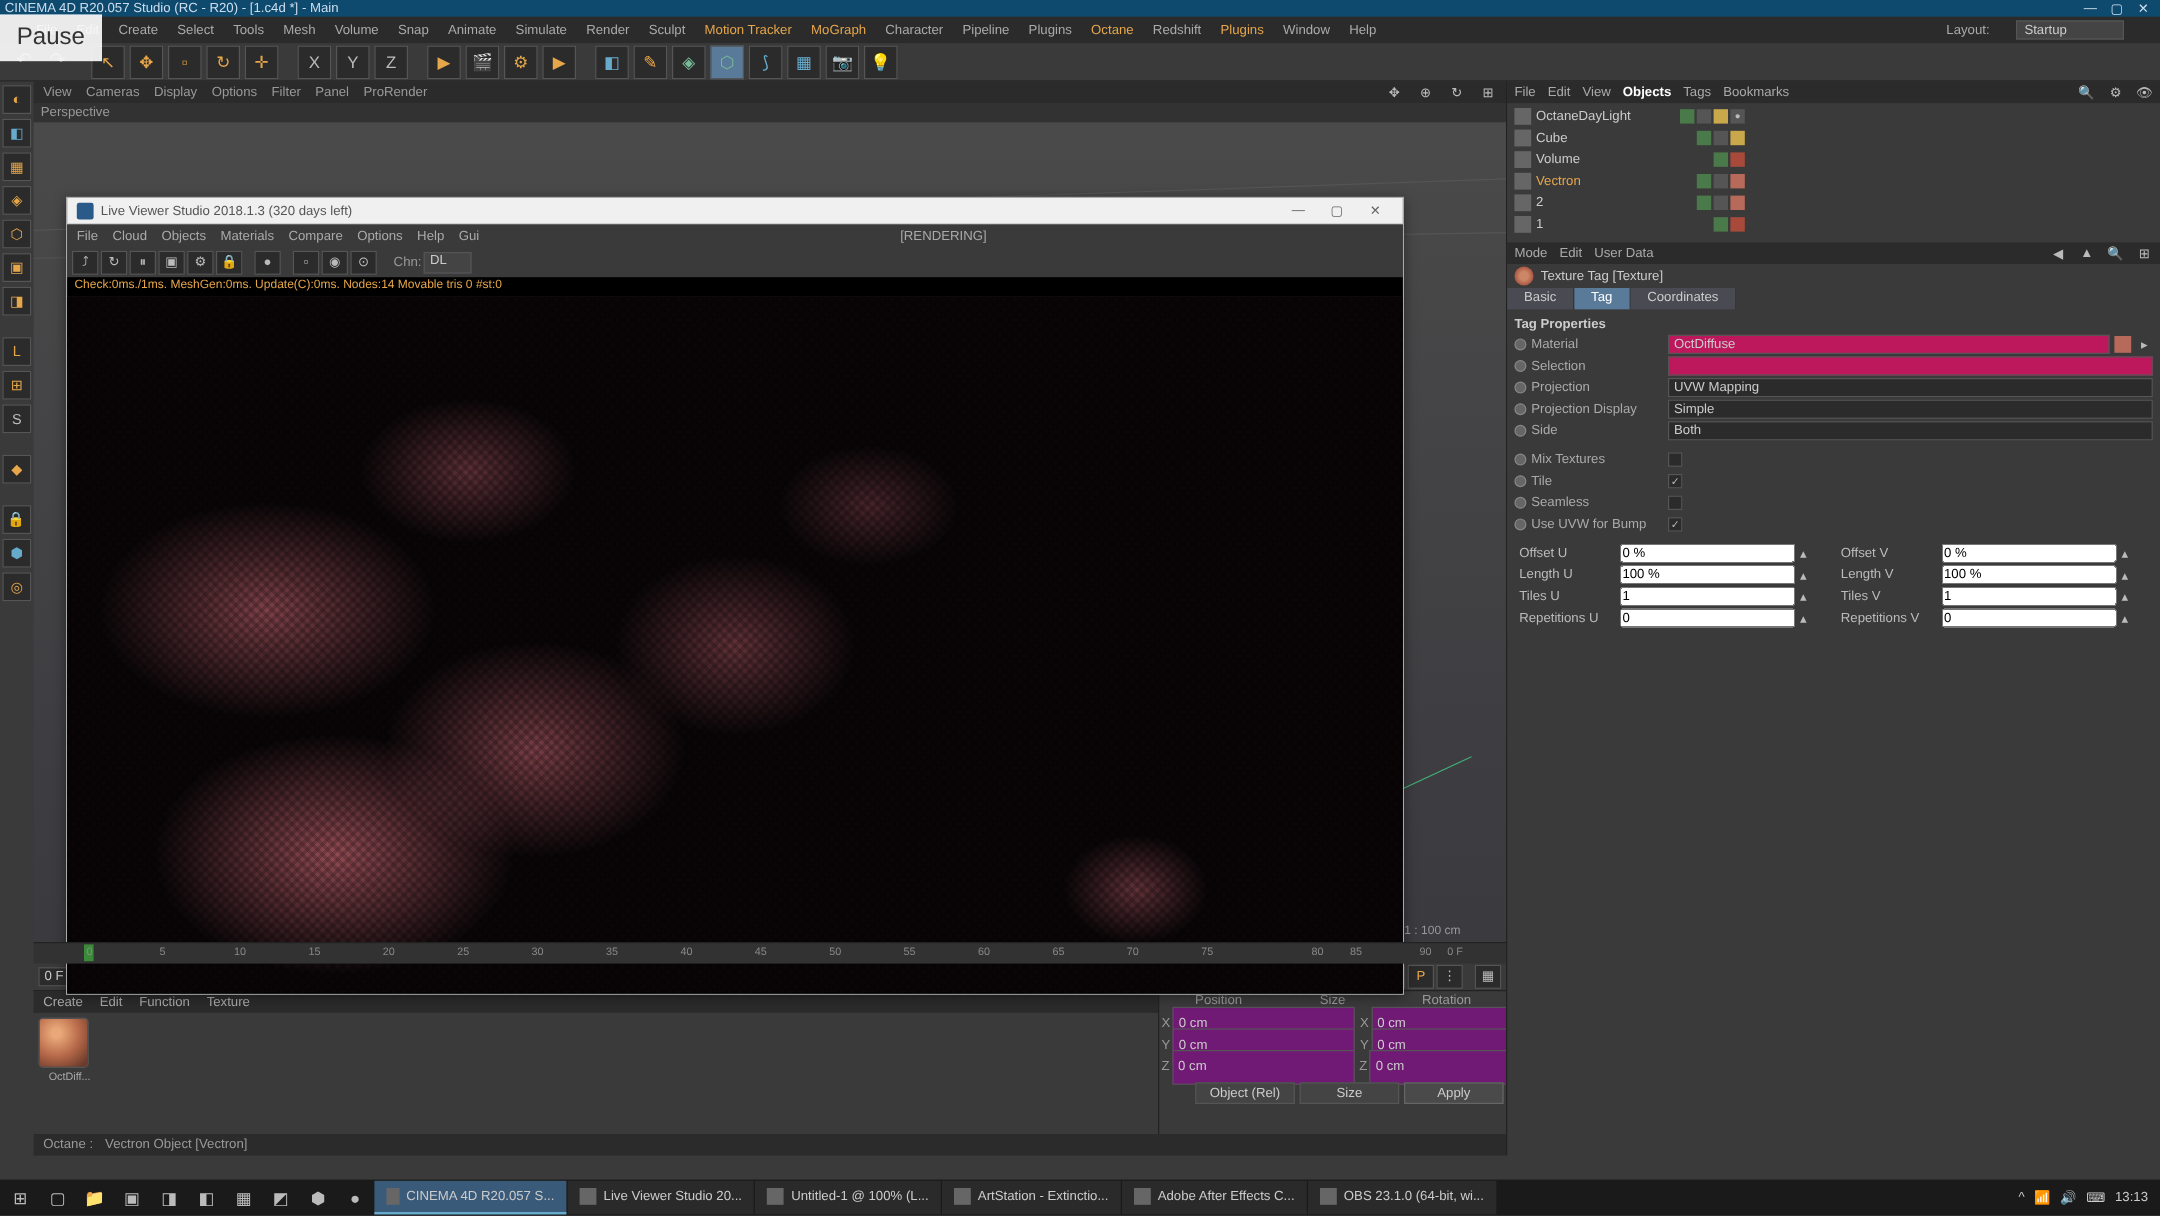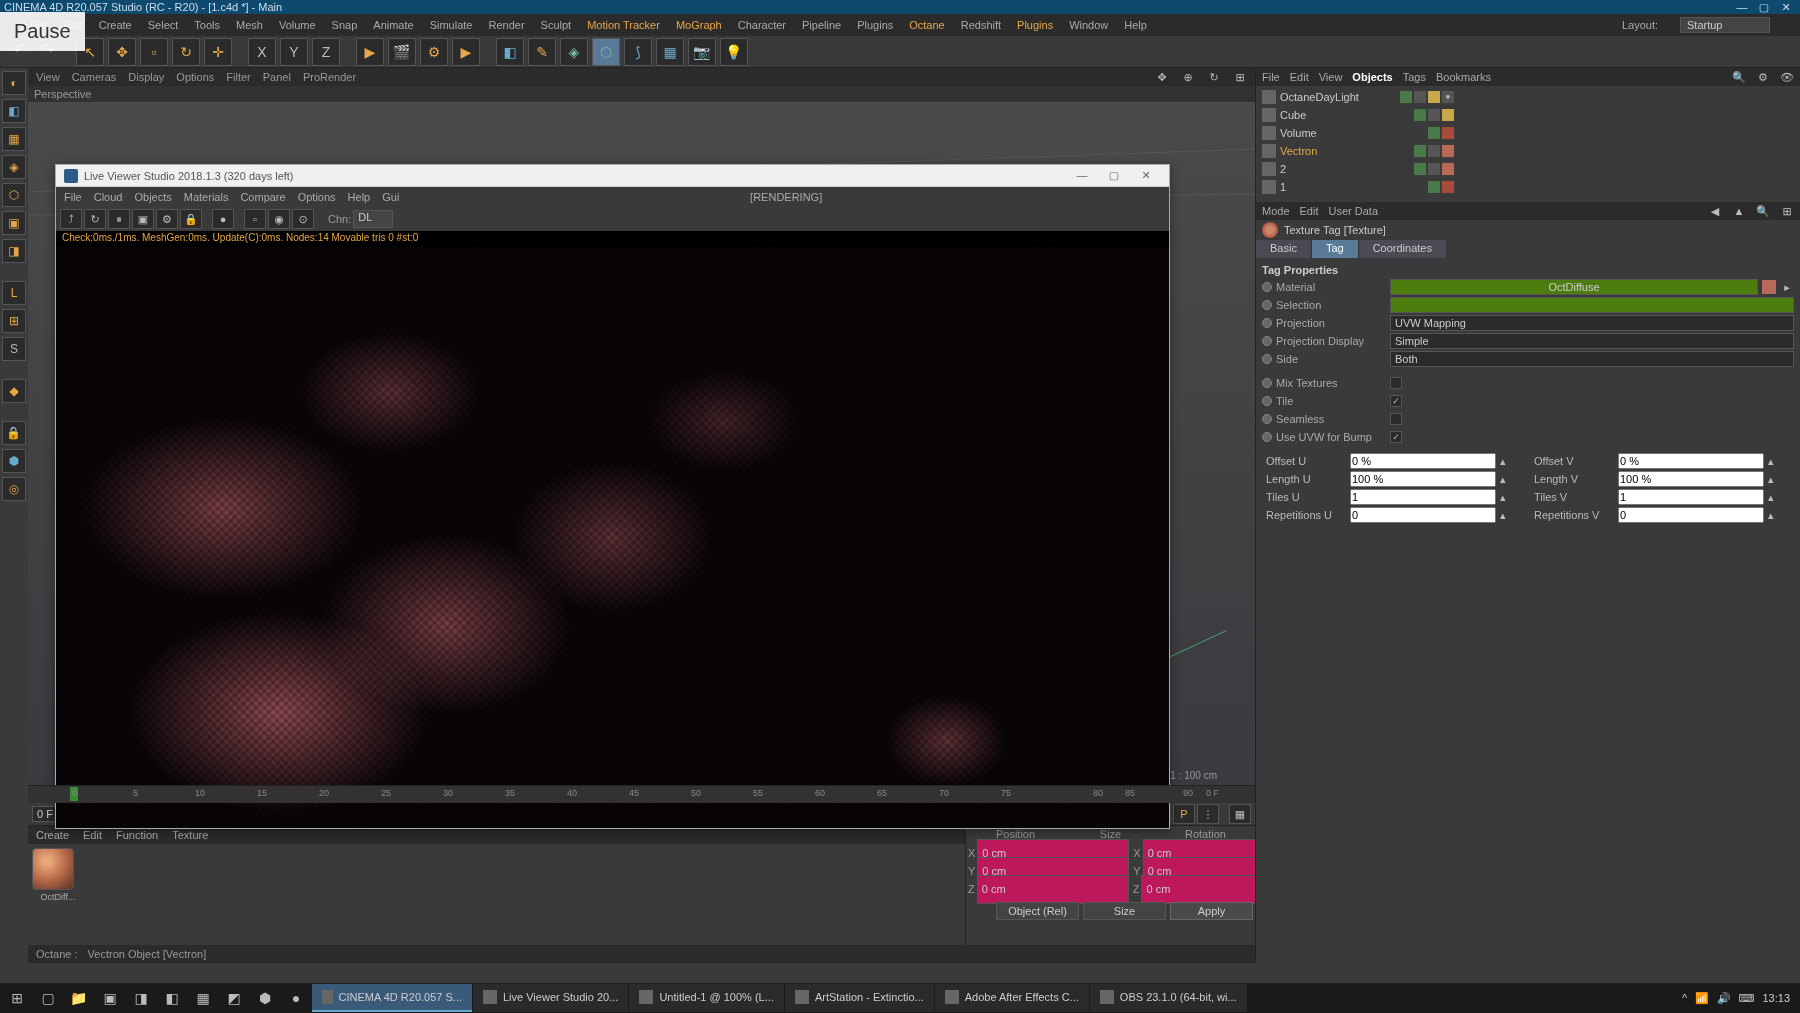--- a/index.html
+++ b/index.html
@@ -108,21 +108,21 @@
 
 .attr-tabs { height: 18px; display: flex; gap: 0; }
 .attr-tab { padding: 2px 14px; background: #4a4a52; color: #ccc; border-right: 1px solid #333; }
 .attr-tab.active { background: #5a7a9a; color: #fff; }
 
 .attr-section { background: #3a3a3a; padding: 4px 6px; }
 .attr-section .sec-title { font-weight: bold; color: #ccc; padding: 2px 0; }
 .attr-row { display: flex; align-items: center; height: 18px; gap: 4px; }
 .attr-row .bullet { width: 10px; height: 10px; border-radius: 50%; background: #666; border: 1px solid #888; }
 .attr-row .albl { width: 110px; color: #aaa; }
-.attr-row .ainput { flex: 1; background: #4d7c0f; border: 1px solid #555; color: #ccc; padding: 1px 4px; height: 16px; text-align: center; }
+.attr-row .ainput { flex: 1; background: #be185d; border: 1px solid #555; color: #ccc; padding: 1px 4px; height: 16px; }
 .attr-row .adropdown { flex: 1; background: #2b2b2b; border: 1px solid #555; color: #ccc; padding: 1px 4px; height: 16px; }
 .attr-row .acheck { width: 12px; height: 12px; background: #2b2b2b; border: 1px solid #555; text-align: center; line-height: 10px; font-size: 9px; }
 .attr-row2 { display: flex; align-items: center; height: 18px; gap: 4px; }
 .attr-half { display: flex; align-items: center; gap: 4px; flex: 1; }
 
 .timeline { height: 40px; background: #3a3a3a; display: flex; flex-direction: column; }
 .tl-ruler { height: 18px; background: #323232; position: relative; border-top: 1px solid #222; }
 .tl-ruler .tlmark { position: absolute; top: 2px; color: #888; font-size: 9px; }
 .tl-ruler .greenmark { position: absolute; left: 42px; top: 1px; width: 8px; height: 14px; background: #3a8a3a; }
 .tl-controls { height: 22px; display: flex; align-items: center; gap: 2px; padding: 0 4px; }
@@ -141,21 +141,21 @@
 .mat-content { flex: 1; padding: 4px; }
 .mat-item { width: 52px; text-align: center; }
 .mat-ball { width: 42px; height: 42px; background: radial-gradient(circle at 35% 30%, #e8a878 10%, #b86a4a 50%, #6a3a2a 90%); border-radius: 4px; border: 1px solid #555; }
 .mat-name { color: #aaa; font-size: 9px; margin-top: 2px; }
 
 .coords-panel { width: 290px; border-left: 1px solid #222; padding: 2px; }
 .coords-hdr { display: flex; height: 16px; }
 .coords-hdr div { flex: 1; text-align: center; color: #999; }
 .coords-row { display: flex; align-items: center; height: 18px; gap: 2px; }
 .coords-row .cl { width: 14px; color: #999; text-align: center; }
-.coords-row .cin { flex: 1; background: #be185d; border: 1px solid #555; color: #ccc; padding: 1px 4px; height: 29px; }
+.coords-row .cin { flex: 1; background: #701a75; border: 1px solid #555; color: #ccc; padding: 1px 4px; height: 29px; }
 .coords-row .csp { width: 8px; height: 16px; background: #444; }
 .coords-btns { display: flex; gap: 4px; margin-top: 4px; margin-left: 28px; }
 .coords-btns .cdd { flex: 1; background: #444; border: 1px solid #555; color: #ccc; padding: 2px 6px; text-align: center; }
 .coords-btns .capply { flex: 1; background: #4a4a4a; border: 1px solid #666; color: #ccc; padding: 2px 6px; text-align: center; }
 
 .statusbar { height: 18px; background: #2b2b2b; display: flex; align-items: center; padding: 0 8px; gap: 10px; color: #999; }
 
 .taskbar { position: absolute; bottom: 0; left: 0; right: 0; height: 30px; background: #1a1a1a; display: flex; align-items: center; padding: 0 2px; gap: 1px; }
 .taskbar .tbico { width: 30px; height: 28px; text-align: center; line-height: 28px; font-size: 14px; }
 .taskbar .tbitem { padding: 0 10px; height: 28px; display: flex; align-items: center; gap: 6px; color: #ccc; background: #2a2a2a; border-bottom: 2px solid transparent; max-width: 160px; overflow: hidden; white-space: nowrap; }

